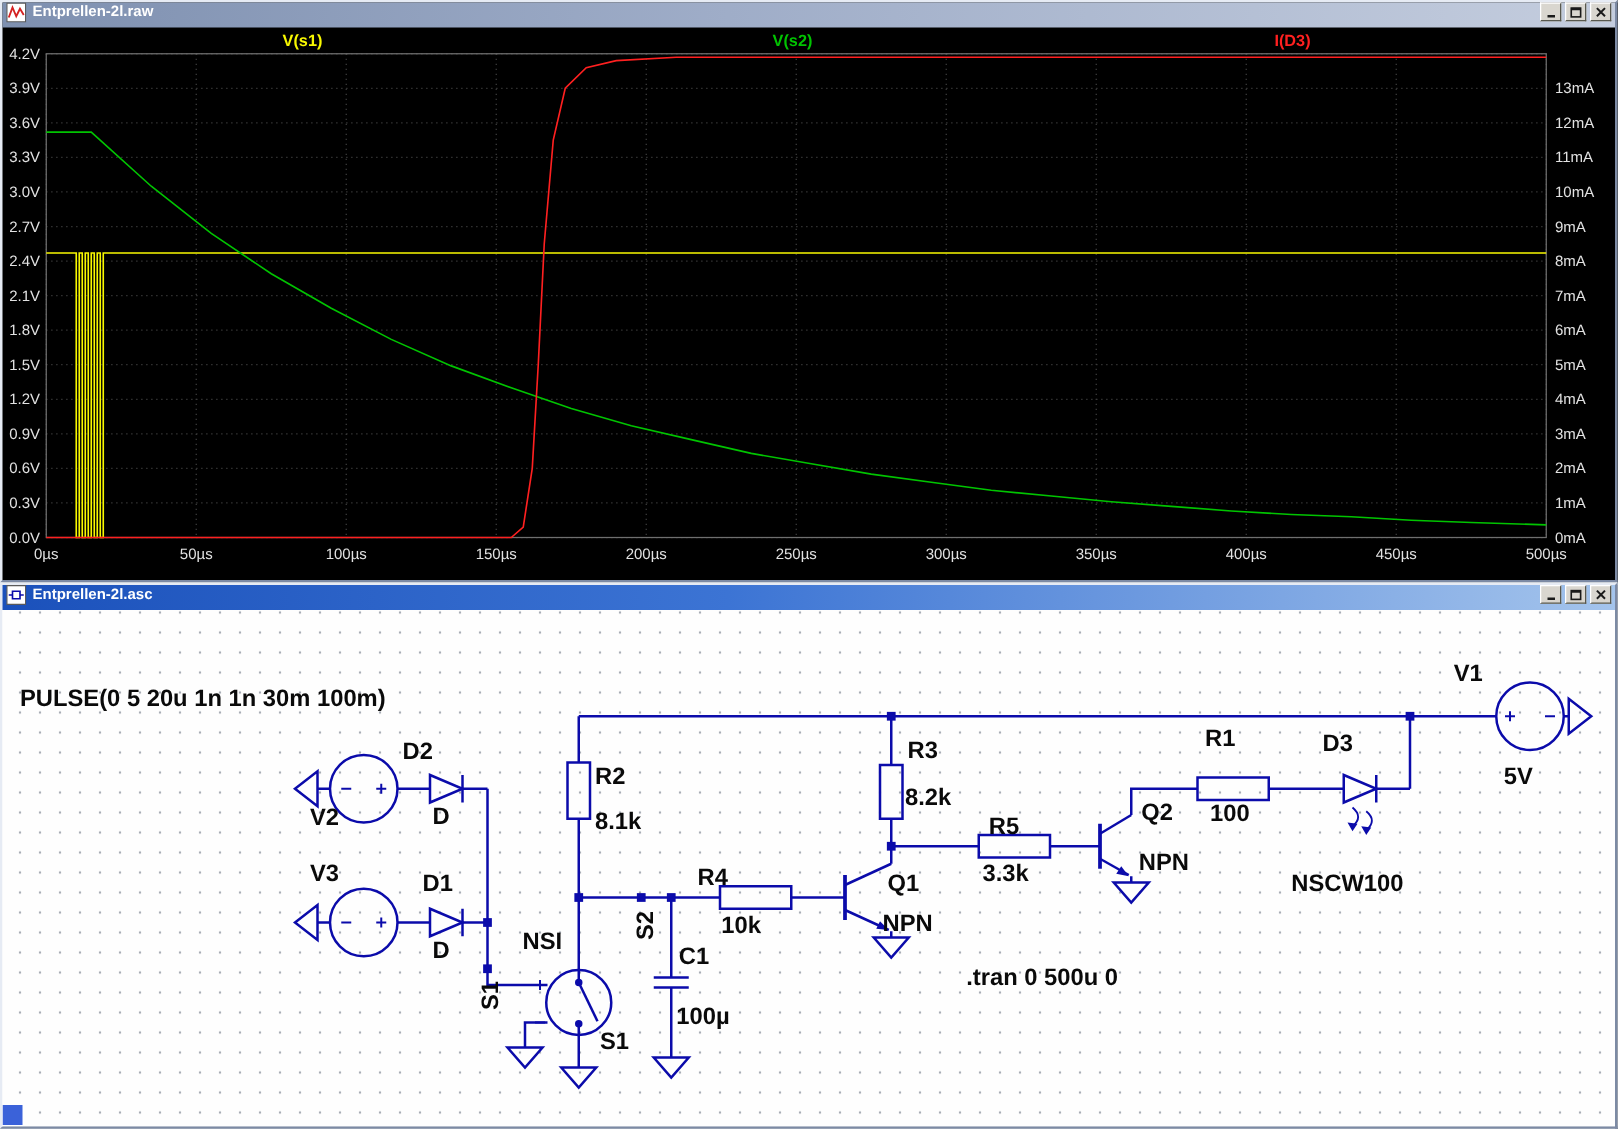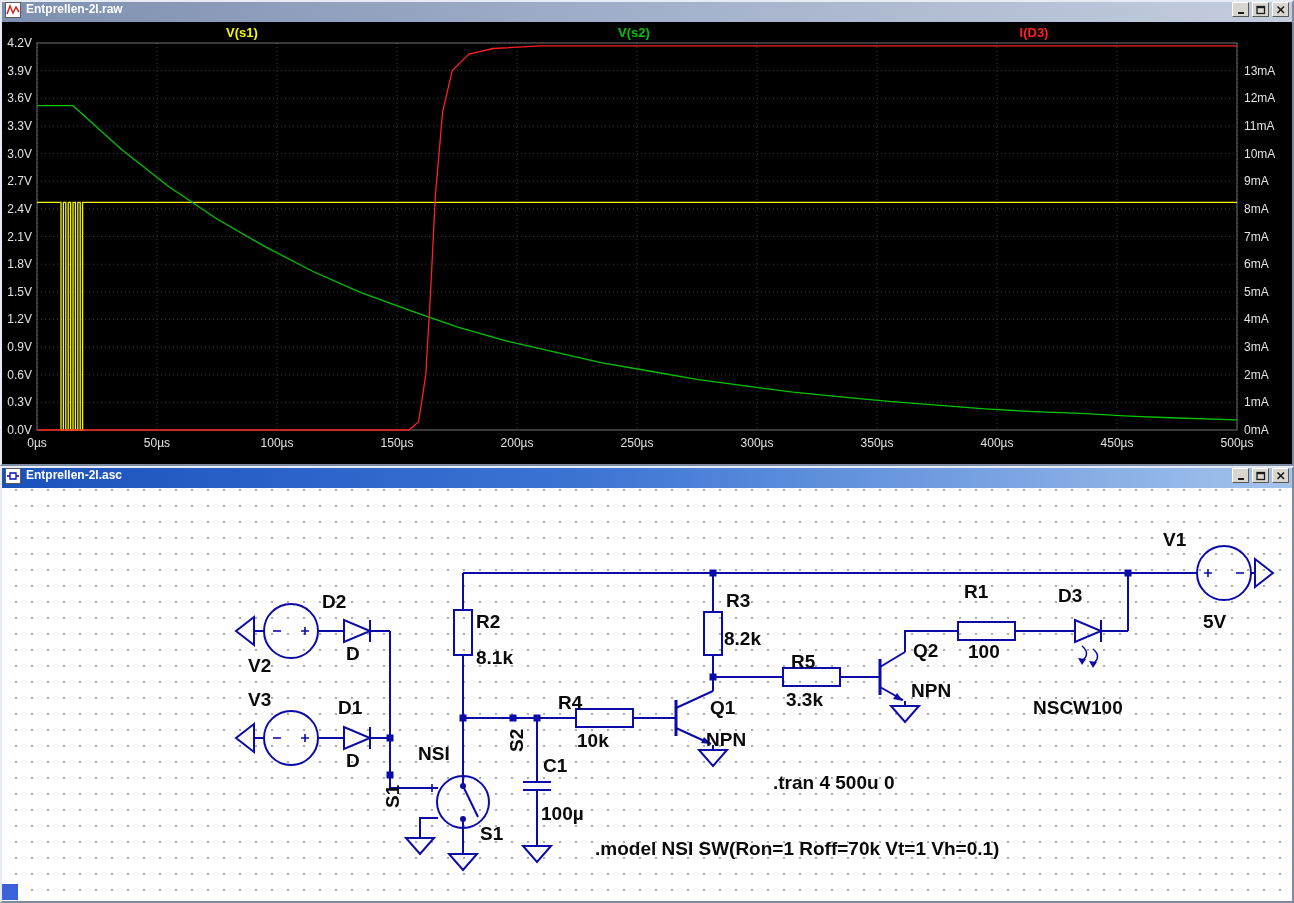--- a/index.html
+++ b/index.html
@@ -290,24 +290,24 @@
         <rect x="1122.5" y="81.5" width="7" height="7"></rect>
         <rect x="457.5" y="226.5" width="7" height="7"></rect>
         <rect x="507.5" y="226.5" width="7" height="7"></rect>
         <rect x="531.5" y="226.5" width="7" height="7"></rect>
         <rect x="707.5" y="185.5" width="7" height="7"></rect>
         <rect x="384.5" y="246.5" width="7" height="7"></rect>
         <rect x="384.5" y="283.5" width="7" height="7"></rect>
       </g>
     </svg>
 
-    <div class="slabel" style="left:771px;top:285px">.tran 4 500u 0</div>
-    <div class="slabel" style="left:593px;top:351px">.model NSI SW(Ron=1 Roff=70k Vt=1 Vh=0.1)</div>
-
-    <div class="slabel" style="left:246px;top:168px">V2</div>
+    <div class="slabel" style="left:14px;top:62px">PULSE(0 5 20u 1n 1n 30m 100m)</div>
+    <div class="slabel" style="left:771px;top:285px">.tran 0 500u 0</div>
+
+    <div class="slabel" style="left:246px;top:157px">V2</div>
     <div class="slabel" style="left:246px;top:202px">V3</div>
     <div class="slabel" style="left:320px;top:104px">D2</div>
     <div class="slabel" style="left:344px;top:156px">D</div>
     <div class="slabel" style="left:336px;top:210px">D1</div>
     <div class="slabel" style="left:344px;top:263px">D</div>
 
     <div class="slabel" style="left:474px;top:124px">R2</div>
     <div class="slabel" style="left:474px;top:160px">8.1k</div>
     <div class="slabel rot" style="left:381px;top:320px">S1</div>
     <div class="slabel rot" style="left:505px;top:264px">S2</div>

